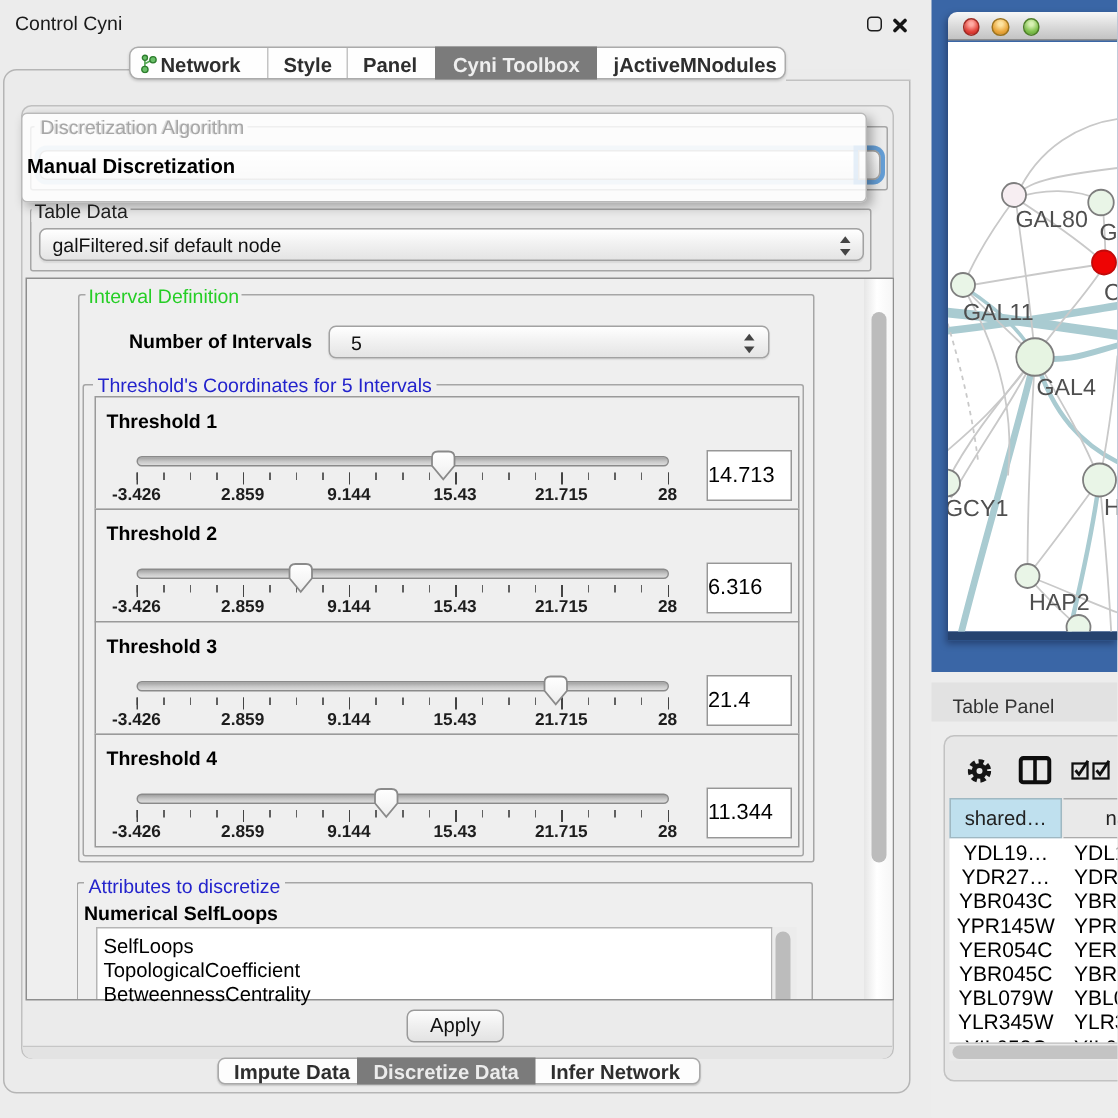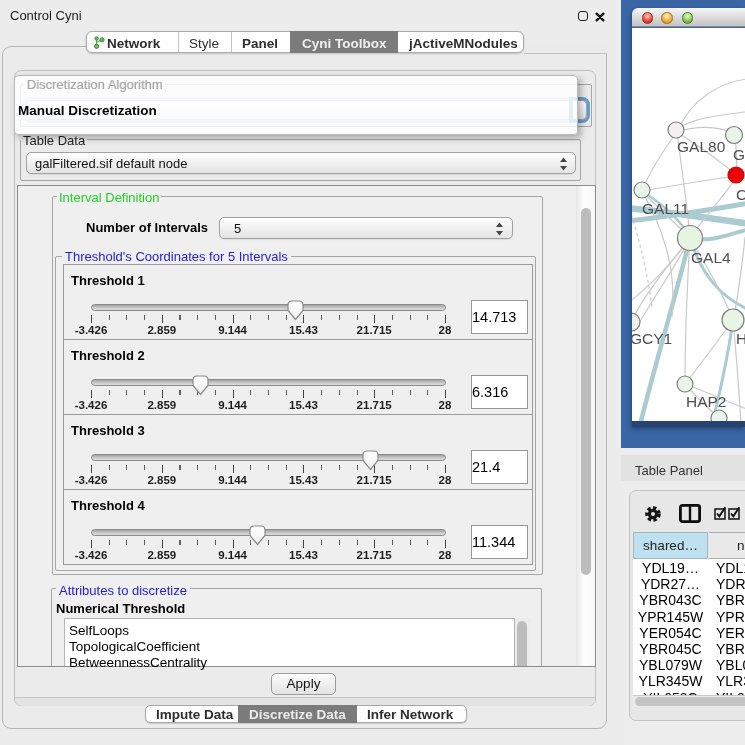--- a/index.html
+++ b/index.html
@@ -38,21 +38,21 @@
 <div class="abs" style="left:178px;top:32px;width:1px;height:20px;background:#C4C4C4"></div>
 <div class="abs" style="left:231px;top:32px;width:1px;height:20px;background:#C4C4C4"></div>
 <div class="abs" style="left:290px;top:31px;width:108px;height:22px;background:#7B7B7B"></div>
 <svg class="abs" style="left:94px;top:36px" width="11" height="13" viewBox="0 0 11 13">
       <path d="M2.6,2.5 L2.6,10.5 M2.6,6.5 L7.6,3.8" stroke="#57a857" stroke-width="1.1" fill="none"></path>
       <circle cx="2.6" cy="2.5" r="1.7" fill="#6abf69" stroke="#2e7d2e" stroke-width="0.9"></circle>
       <circle cx="2.6" cy="10.3" r="2.1" fill="#6abf69" stroke="#2e7d2e" stroke-width="0.9"></circle>
       <circle cx="8" cy="3.8" r="2.1" fill="#6abf69" stroke="#2e7d2e" stroke-width="0.9"></circle>
     </svg>
 <div class="abs" style="left:107px;top:36px;font-size:13.5px;font-weight:600;color:#2e2e2e">Network</div>
-<div class="abs" style="left:189px;top:36px;font-size:13.5px;font-weight:400;color:#2e2e2e">Style</div>
+<div class="abs" style="left:189px;top:36px;font-size:13.5px;font-weight:700;color:#2e2e2e">Style</div>
 <div class="abs" style="left:242px;top:36px;font-size:13.5px;font-weight:600;color:#2e2e2e">Panel</div>
 <div class="abs" style="left:302px;top:36px;font-size:13.5px;font-weight:600;color:#EFEFEF">Cyni Toolbox</div>
 <div class="abs" style="left:409px;top:36px;font-size:13.5px;font-weight:600;color:#2e2e2e">jActiveMNodules</div>
 
 <div class="abs" style="left:14px;top:70px;width:582px;height:636px;background:#EBEBEB;border:1px solid #C0C0C0;border-radius:7px"></div>
 
 <div class="abs" style="left:20px;top:84px;width:572px;height:43px;border:1px solid #A6A6A6;border-radius:2px"></div>
 <div class="abs" style="left:23px;top:77px;font-size:13px;color:#4a4a4a;background:#EBEBEB;padding:0 3px">Discretization Algorithm</div>
 <div class="abs combo" style="left:26px;top:100px;width:561px;height:20px;box-shadow:0 0 0 3px rgba(86,155,213,0.30)"></div>
 <div class="abs" style="left:572px;top:100px;width:15px;height:20px;border:1px solid #A2A2A2;border-radius:0 5px 5px 0;background:linear-gradient(#FFFFFF,#F2F2F2 45%,#E4E4E4);box-shadow:0 0 0 3px rgba(77,144,208,0.8)"></div>
@@ -174,21 +174,21 @@
       <div class="tlab" style="left:97.8px;top:59px">2.859</div>
       <div class="tlab" style="left:168.6px;top:59px">9.144</div>
       <div class="tlab" style="left:239.4px;top:59px">15.43</div>
       <div class="tlab" style="left:310.2px;top:59px">21.715</div>
       <div class="tlab" style="left:381px;top:59px">28</div>
 <div class="vbox">11.344</div>
 </div>
 
 <div class="abs" style="left:51px;top:588px;width:491px;height:78px;border:1px solid #A6A6A6;border-bottom:none;border-radius:2px 2px 0 0"></div>
 <div class="abs" style="left:56px;top:583px;font-size:13px;color:#2323CC;background:#EFEFEF;padding:0 3px">Attributes to discretize</div>
-<div class="abs" style="left:56px;top:601px;font-size:13px;font-weight:bold;color:#000">Numerical Threshold</div>
+<div class="abs" style="left:56px;top:601px;font-size:13px;font-weight:bold;color:#000">Numerical SelfLoops</div>
 <div class="abs" style="left:64px;top:618px;width:451px;height:48px;background:#fff;border:1px solid #B5B5B5;border-bottom:none"></div>
 <div class="abs row1" style="left:69px;top:623px">SelfLoops</div>
 <div class="abs row1" style="left:69px;top:639px">TopologicalCoefficient</div>
 <div class="abs row1" style="left:69px;top:655px">BetweennessCentrality</div>
 <div class="abs" style="left:515px;top:618px;width:16px;height:48px;background:#ECECEC"></div>
 <div class="abs" style="left:517px;top:621px;width:10px;height:45px;background:#BCBCBC;border-radius:5px 5px 0 0"></div>
 
 <div class="abs" style="left:271px;top:673px;width:65px;height:22px;border:1px solid #9B9B9B;border-radius:5px;background:linear-gradient(#FDFDFD,#EFEFEF 50%,#E3E3E3);text-align:center;font-size:13.5px;color:#111;line-height:20px">Apply</div>
 
 <div class="abs" style="left:15px;top:697px;width:580px;height:9px;background:#E3E3E3;border-top:1px solid #C6C6C6;border-radius:0 0 7px 7px"></div>

